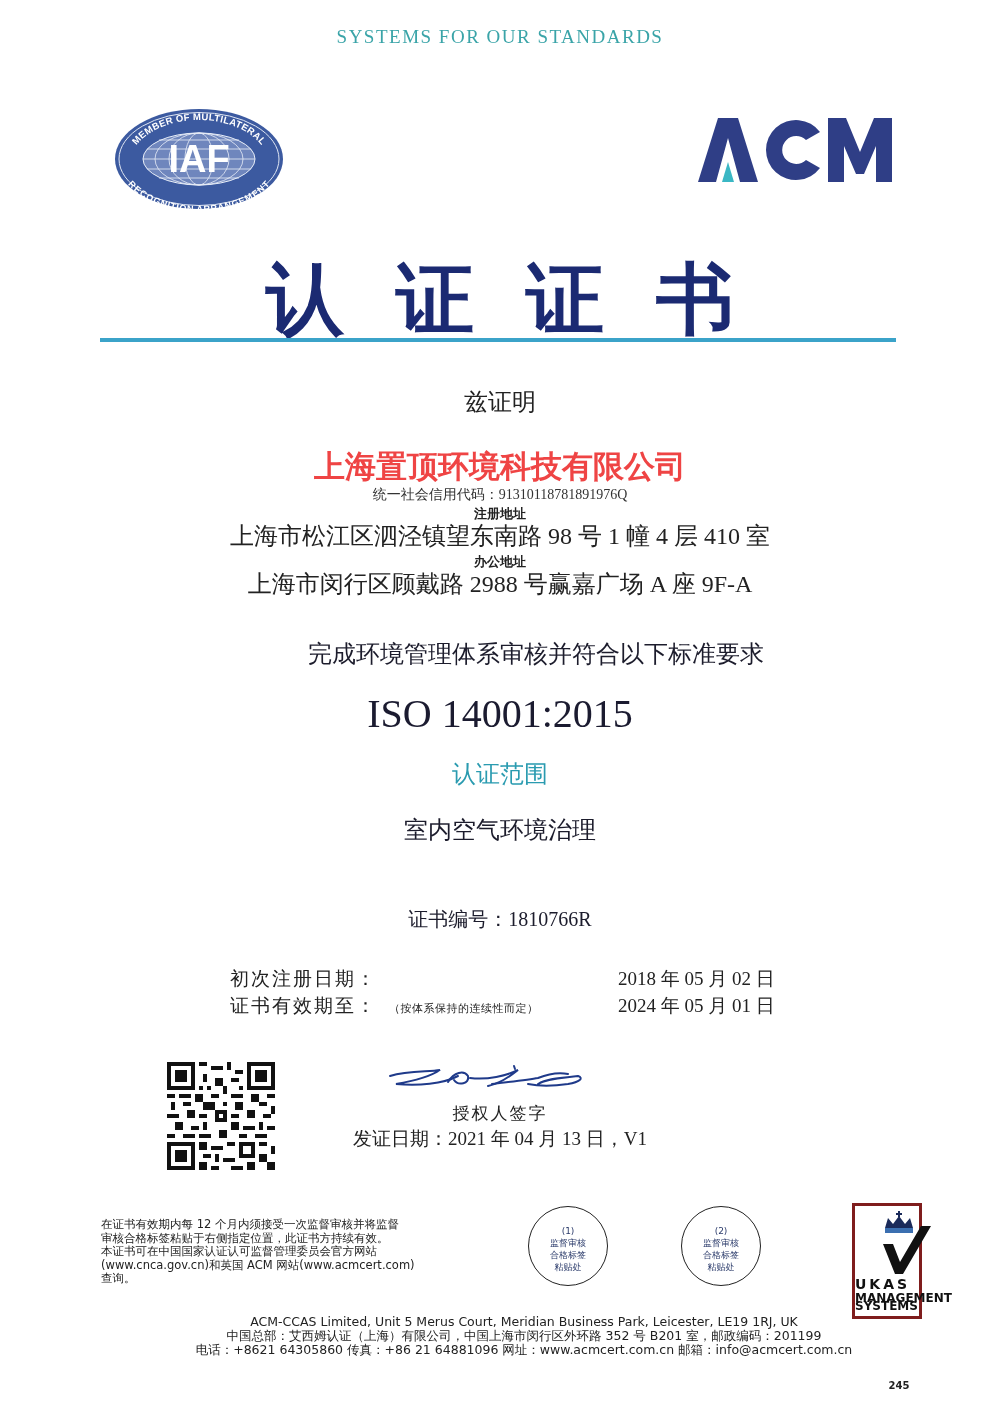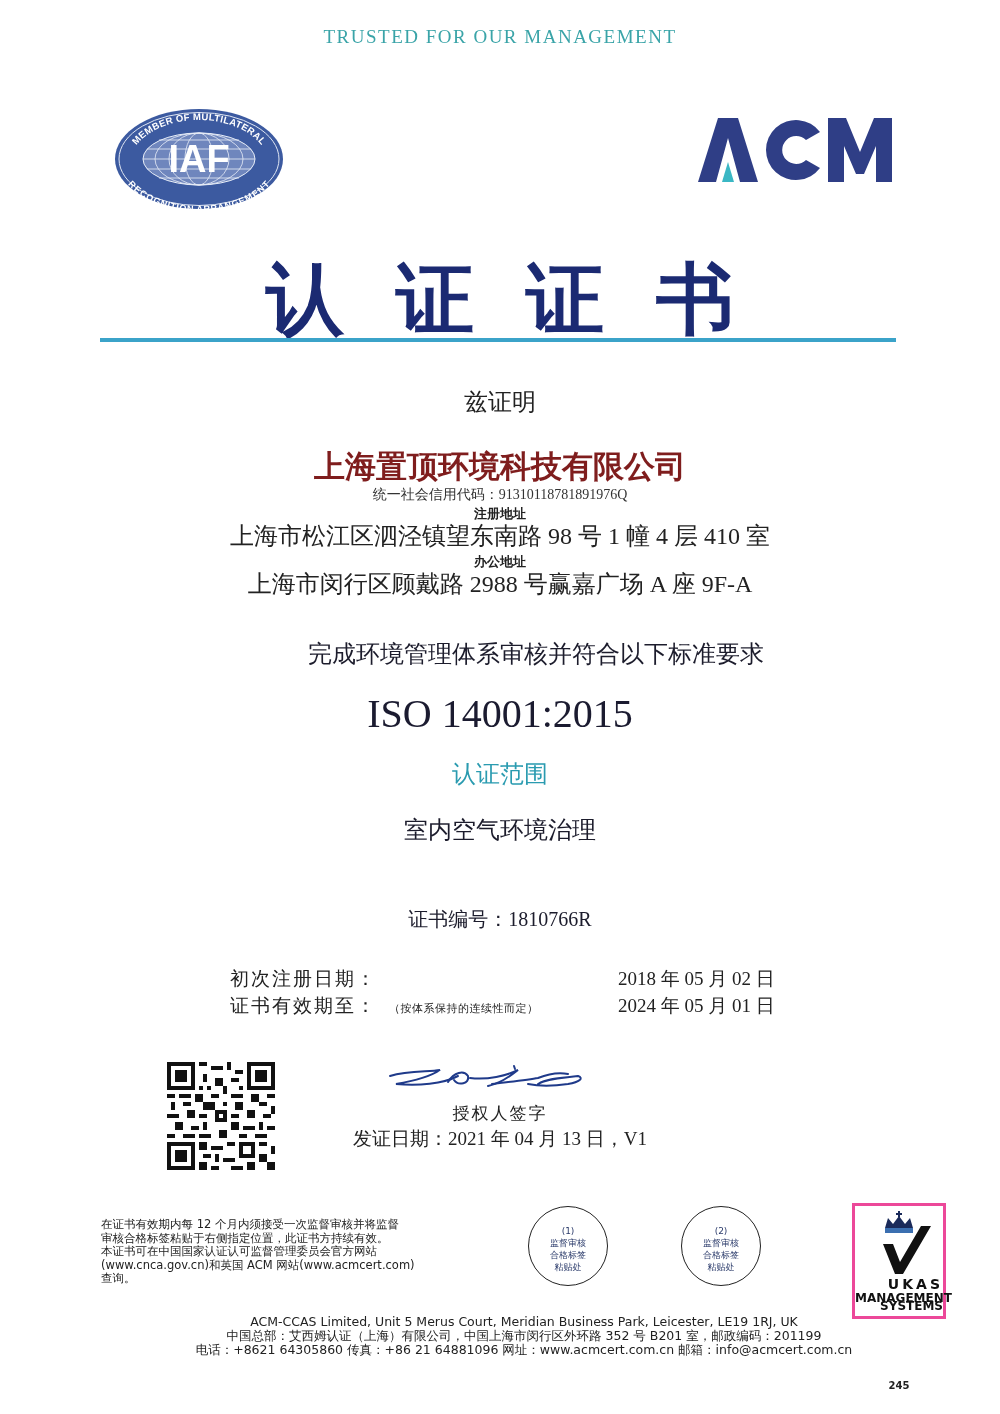--- a/index.html
+++ b/index.html
@@ -13,21 +13,21 @@
   #tagline { top: 26px; font-size: 19px; letter-spacing: 1.5px; color: #3aa4a8; }
 
   #iaf-logo { left: 114px; top: 108px; width: 170px; height: 102px; }
   #acm-logo { left: 698px; top: 116px; width: 196px; height: 68px; }
 
   #title { top: 248px; font-size: 78px; font-weight: bold; color: #1b2a72;
            letter-spacing: 52px; padding-left: 52px; box-sizing: border-box; }
   #title-rule { left: 100px; top: 338px; width: 796px; height: 4px; background: #3ba3c9; }
 
   #hereby { top: 386px; font-size: 24px; color: #222; }
-  #company { top: 446px; font-size: 31px; font-weight: bold; color: #7f1d1d; }
+  #company { top: 446px; font-size: 31px; font-weight: bold; color: #ef4444; }
   #credit-code { top: 486px; font-size: 14px; color: #333; }
   #reg-label { top: 505px; font-size: 13px; font-weight: bold; color: #222; }
   #reg-addr { top: 520px; font-size: 24px; color: #222; }
   #office-label { top: 553px; font-size: 13px; font-weight: bold; color: #222; }
   #office-addr { top: 568px; font-size: 24px; color: #222; }
 
   #statement { top: 638px; font-size: 24px; color: #1c1c2c; margin-left: 36px; }
   #standard { top: 690px; font-size: 40px; color: #1b1b30; }
   #scope-label { top: 758px; font-size: 24px; color: #2a9bb0; }
   #scope { top: 814px; font-size: 24px; color: #1c1c2c; }
@@ -48,35 +48,35 @@
   #issue-date { left: 300px; width: 400px; top: 1126px; text-align: center; font-size: 19px; color: #222; }
 
   #notice { left: 101px; top: 1218px; width: 350px; font-size: 11.5px; line-height: 13.5px; color: #222; }
 
   .seal { width: 80px; height: 80px; border: 1.5px solid #222; border-radius: 50%;
           text-align: center; font-size: 9px; line-height: 12px; color: #2a3a6a;
           box-sizing: border-box; padding-top: 18px; }
   #seal-1 { left: 528px; top: 1206px; }
   #seal-2 { left: 681px; top: 1206px; }
 
-  #ukas { left: 852px; top: 1203px; width: 94px; height: 116px; border: 3px solid #ec4899;
-          box-sizing: border-box; text-align: right; }
+  #ukas { left: 852px; top: 1203px; width: 70px; height: 116px; border: 3px solid #7f1d1d;
+          box-sizing: border-box; text-align: left; }
   #ukas-word { position: absolute; left: 0; width: 88px; top: 70px; font-size: 14px; font-weight: bold; letter-spacing: 3px; color: #111; }
   #ukas-sub { position: absolute; left: 0; width: 88px; top: 88px; font-size: 12px; font-weight: bold; line-height: 8px; color: #111; }
   #ukas-no { left: 852px; width: 94px; top: 1380px; text-align: center; font-size: 10px; font-weight: bold; color: #222; }
 
   .footer { font-size: 12.5px; color: #222; padding-left: 24px; }
   #footer-uk { top: 1314px; }
   #footer-cn { top: 1328px; }
   #footer-contact { top: 1342px; }
 </style>
 </head>
 <body>
 
-<div id="tagline" class="abs center serif">TRUSTED FOR OUR MANAGEMENT</div>
+<div id="tagline" class="abs center serif">SYSTEMS FOR OUR STANDARDS</div>
 
 <svg id="iaf-logo" class="abs" viewBox="0 0 170 102">
   <defs>
     <path id="iaf-top-arc" d="M 16 56 A 69 44 0 0 1 154 56"></path>
     <path id="iaf-bot-arc" d="M 12 50 A 73 46 0 0 0 158 50"></path>
   </defs>
   <ellipse cx="85" cy="51" rx="84" ry="50" fill="#3c5aa0"></ellipse>
   <ellipse cx="85" cy="51" rx="80" ry="46.5" fill="none" stroke="#dfe6f3" stroke-width="1"></ellipse>
   <ellipse cx="85" cy="51" rx="56" ry="26" fill="#6f86bd" stroke="#e8eef8" stroke-width="1"></ellipse>
   <g stroke="#e8eef8" stroke-width="0.8" fill="none">

